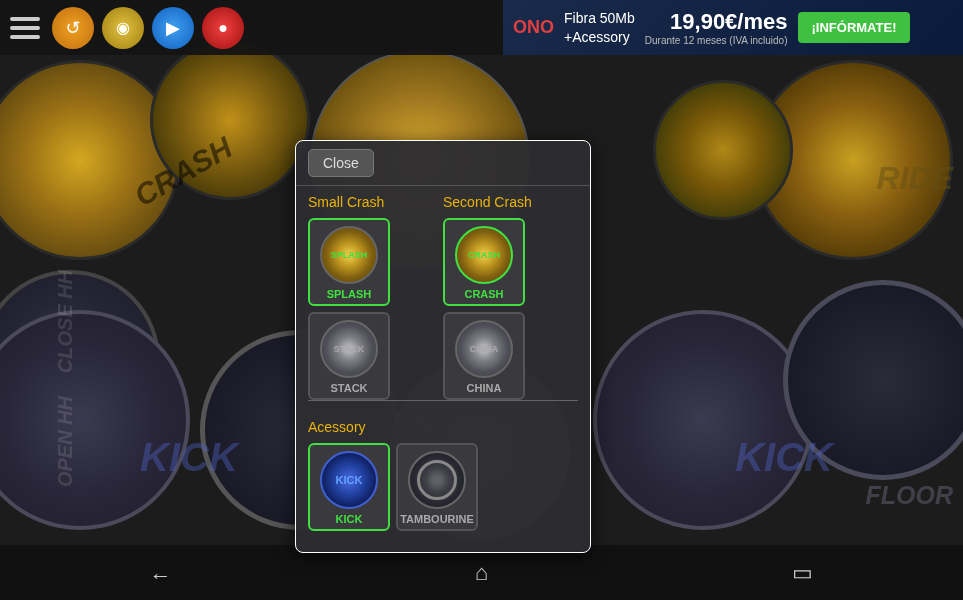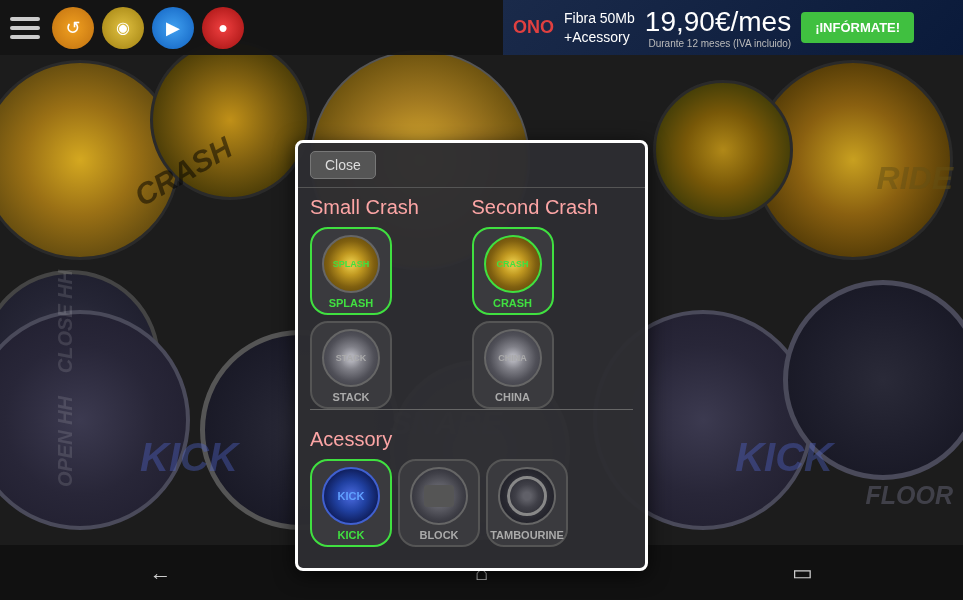--- a/index.html
+++ b/index.html
@@ -155,26 +155,26 @@
       padding: 8px 14px;
       border-radius: 4px;
       cursor: pointer;
       border: none;
     }
 
     
     .setup-dialog {
       position: absolute;
       top: 140px; left: 295px;
-      width: 353px;
+      width: 296px;
       background: rgba(45,45,50,0.97);
       border-radius: 8px;
       z-index: 20;
       padding-bottom: 15px;
-      border: 3px solid #ffffff;
+      border: 1px solid #ffffff;
       box-shadow: 0 4px 20px rgba(0,0,0,0.7);
     }
 
     .dialog-header {
       display: flex;
       align-items: center;
       padding: 8px 12px;
       border-bottom: 1px solid #555;
       gap: 20px;
     }
@@ -195,41 +195,41 @@
       font-weight: bold;
       flex: 1;
       text-align: center;
     }
 
     .dialog-section {
       padding: 10px 12px 6px;
     }
 
     .section-title {
-      color: #fca5a5;
-      font-size: 20px;
+      color: #eab308;
+      font-size: 14px;
       margin-bottom: 8px;
     }
 
     .section-divider {
       height: 1px;
       background: #666;
       margin: 0 12px 8px;
     }
 
     .items-row {
       display: flex;
       gap: 6px;
       flex-wrap: wrap;
     }
 
     .drum-item {
       width: 82px;
       background: #3a3a3e;
-      border-radius: 18px;
+      border-radius: 6px;
       border: 2px solid #555;
       display: flex;
       flex-direction: column;
       align-items: center;
       padding: 6px 4px 4px;
       cursor: pointer;
     }
 
     .drum-item.selected {
       border-color: #40e040;
@@ -421,21 +421,21 @@
   <button class="top-btn btn-rec" style="font-size:16px; color:#fff;">●</button>
 </div>
 
 <div class="ad-banner">
   <div style="color:#e04040; font-weight:bold; font-size:18px;">ONO</div>
   <div style="color:#fff; font-size:14px; line-height:1.3;">
     <div>Fibra 50Mb</div>
     <div>+Acessory</div>
   </div>
   <div style="text-align:right;">
-    <div style="color:#fff; font-size:28px; font-weight:normal;">19,90€/mes</div>
+    <div style="color:#fff; font-size:22px; font-weight:bold;">19,90€/mes</div>
     <div style="color:#bbb; font-size:10px;">Durante 12 meses (IVA incluido)</div>
   </div>
   <button class="ad-cta">¡INFÓRMATE!</button>
 </div>
 
 <div class="setup-dialog">
   <div class="dialog-header">
     <button class="close-btn">Close</button>
   </div>
 
@@ -483,26 +483,20 @@
   <div class="dialog-section">
     <div class="section-title">Acessory</div>
     <div class="items-row">
       <div class="drum-item selected">
         <div class="drum-item-knob knob-kick">
           <div style="position:absolute;top:50%;left:50%;transform:translate(-50%,-50%);color:#60a0ff;font-size:11px;font-weight:bold;text-align:center;">KICK</div>
         </div>
         <div class="knob-label-green">KICK</div>
       </div>
       <div class="drum-item">
-        <div class="drum-item-knob knob-block">
-          <div style="width:30px;height:22px;background:#555;border-radius:3px;position:absolute;top:50%;left:50%;transform:translate(-50%,-50%);"></div>
-        </div>
-        <div class="knob-label-gray">BLOCK</div>
-      </div>
-      <div class="drum-item">
         <div class="drum-item-knob knob-tambourine">
           <div style="width:40px;height:40px;border-radius:50%;border:3px solid #888;position:absolute;top:50%;left:50%;transform:translate(-50%,-50%);"></div>
         </div>
         <div class="knob-label-gray">TAMBOURINE</div>
       </div>
     </div>
   </div>
 </div>
 
 <div class="bottom-bar">

